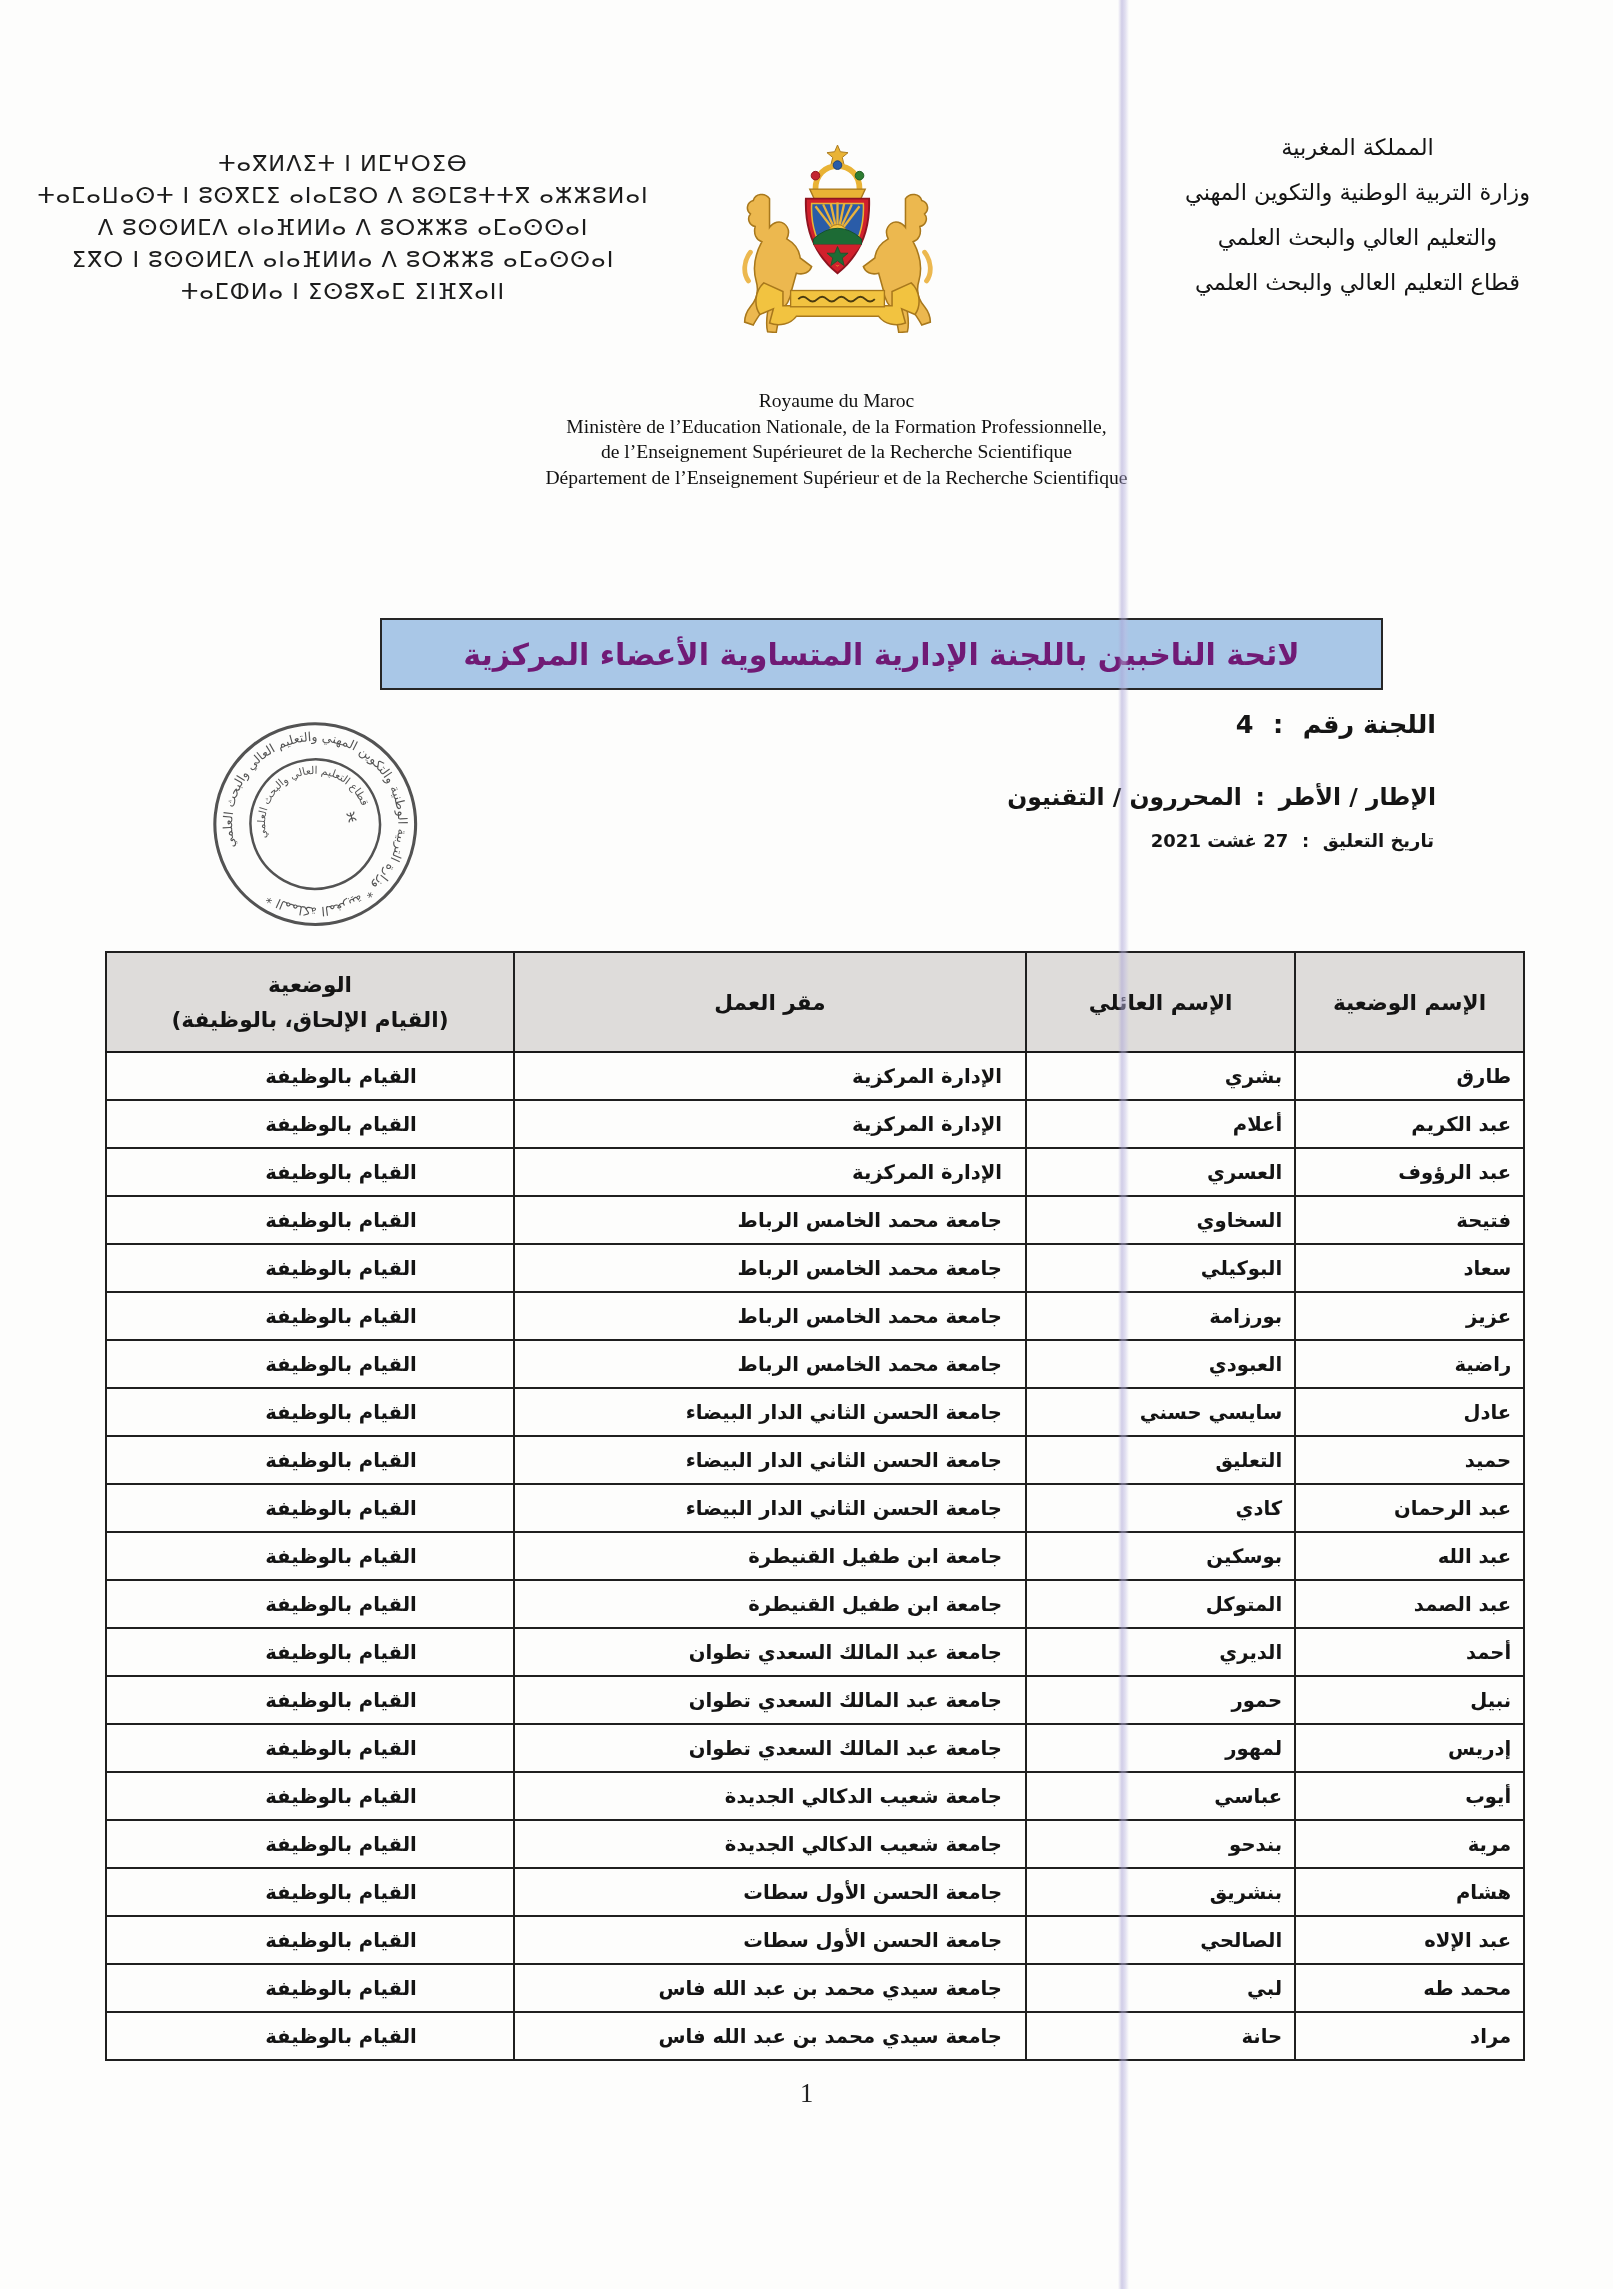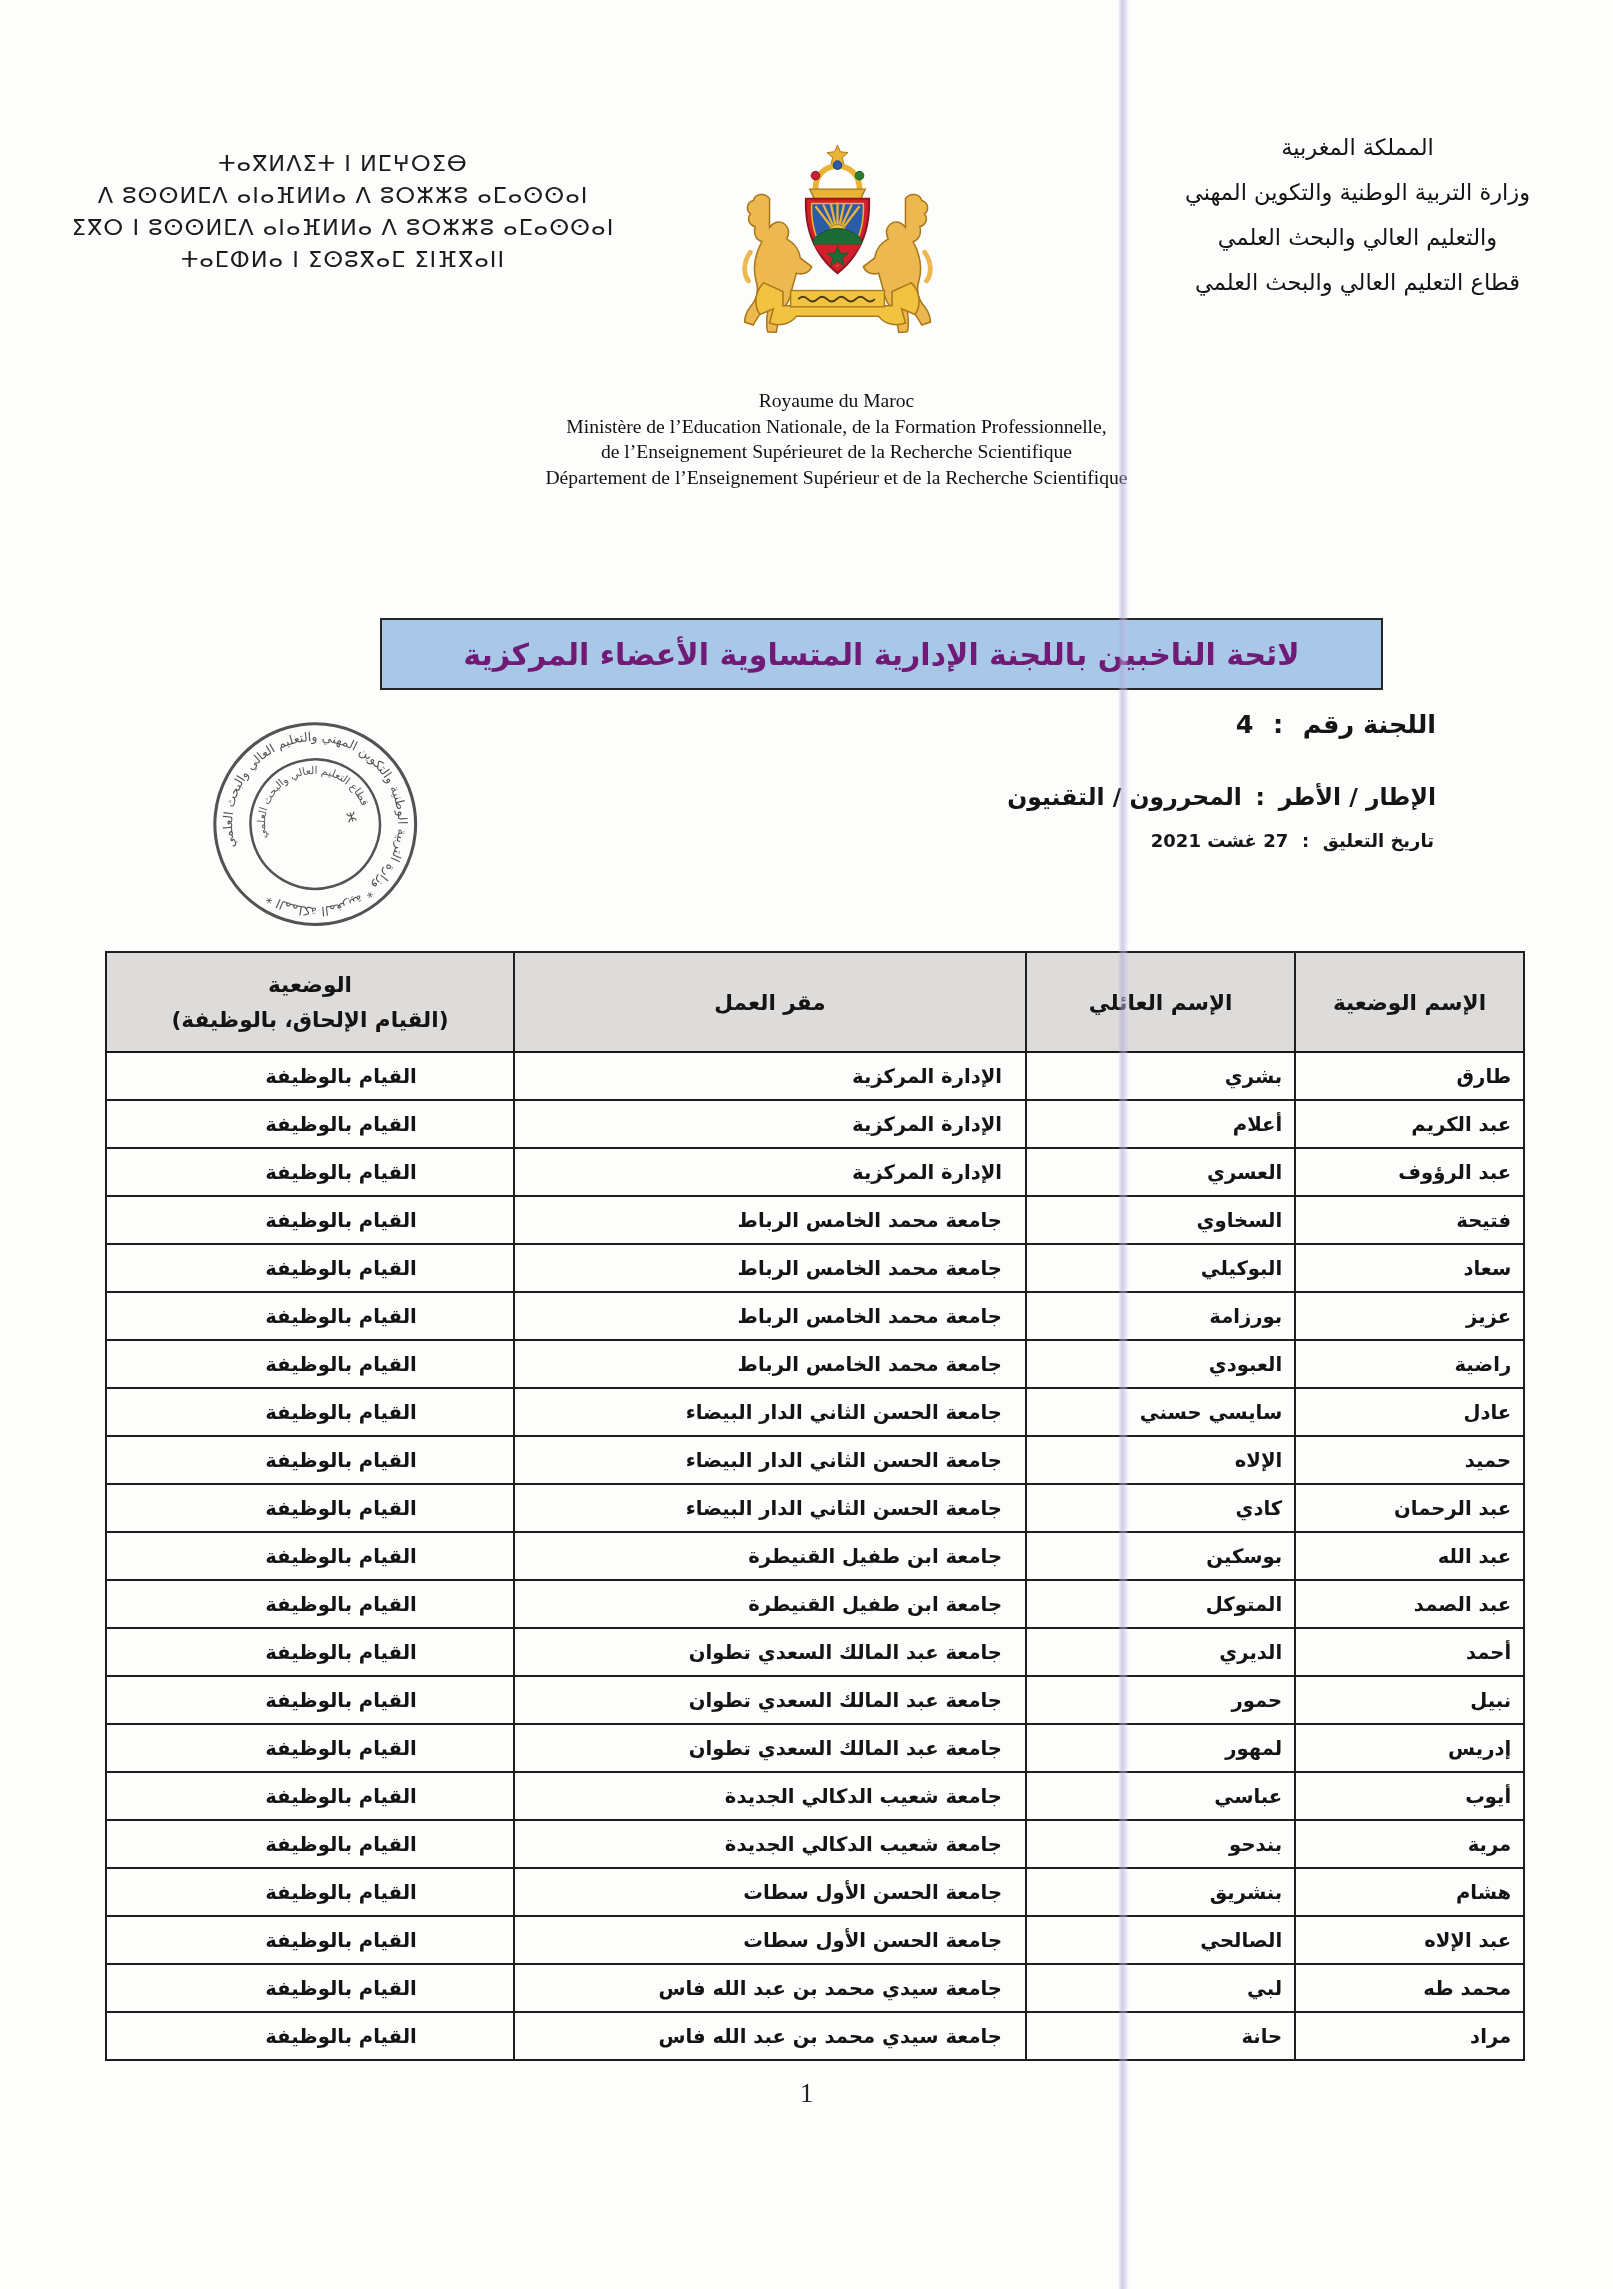--- a/index.html
+++ b/index.html
@@ -69,20 +69,21 @@
     position:absolute;left:0;top:2078px;width:1613px;text-align:center;
     font-family:"Liberation Serif","DejaVu Serif",serif;font-size:26.5px;color:#222;
   }
   .stamp text{fill:#3c3c3c;font-family:"DejaVu Sans",sans-serif;}
 </style>
 </head>
 <body>
 
 <div class="tifinagh-block">
   <div>ⵜⴰⴳⵍⴷⵉⵜ ⵏ ⵍⵎⵖⵔⵉⴱ</div>
+  <div>ⵜⴰⵎⴰⵡⴰⵙⵜ ⵏ ⵓⵙⴳⵎⵉ ⴰⵏⴰⵎⵓⵔ ⴷ ⵓⵙⵎⵓⵜⵜⴳ ⴰⵣⵣⵓⵍⴰⵏ</div>
   <div>ⴷ ⵓⵙⵙⵍⵎⴷ ⴰⵏⴰⴼⵍⵍⴰ ⴷ ⵓⵔⵣⵣⵓ ⴰⵎⴰⵙⵙⴰⵏ</div>
   <div>ⵉⴳⵔ ⵏ ⵓⵙⵙⵍⵎⴷ ⴰⵏⴰⴼⵍⵍⴰ ⴷ ⵓⵔⵣⵣⵓ ⴰⵎⴰⵙⵙⴰⵏ</div>
   <div>ⵜⴰⵎⵀⵍⴰ ⵏ ⵉⵙⵓⴳⴰⵎ ⵉⵏⴼⴳⴰⵏⵏ</div>
 </div>
 
 <div class="emblem">
   <svg viewBox="0 0 210 200" width="201" height="196" xmlns="http://www.w3.org/2000/svg">
 
     <g>
       <path d="M34,62 c-5,-7 -15,-5 -17,2 c-7,2 -8,10 -3,14 c-4,5 -1,12 5,13 c-2,8 1,14 7,16 c-7,13 -10,27 -6,41 c3,10 0,20 -6,27 c-4,5 -6,10 -6,16 l9,3 c3,-6 7,-11 10,-16 l5,2 c-1,7 -2,14 0,21 l9,1 c1,-7 3,-14 3,-21 c7,-6 12,-14 13,-23 l5,-18 c8,2 14,-1 16,-7 l-12,-9 c-1,-9 -7,-16 -14,-20 c3,-6 2,-12 -3,-16 c-4,-3 -11,-2 -15,4 z" fill="#ecb84f" stroke="#a8781c" stroke-width="1.6"></path>
@@ -236,21 +237,21 @@
     <td class="c-status">القيام بالوظيفة</td>
   </tr>
       <tr>
     <td class="c-personal">عادل</td>
     <td class="c-family">سايسي حسني</td>
     <td class="c-workplace">جامعة الحسن الثاني الدار البيضاء</td>
     <td class="c-status">القيام بالوظيفة</td>
   </tr>
       <tr>
     <td class="c-personal">حميد</td>
-    <td class="c-family">الإلاه</td>
+    <td class="c-family">التعليق</td>
     <td class="c-workplace">جامعة الحسن الثاني الدار البيضاء</td>
     <td class="c-status">القيام بالوظيفة</td>
   </tr>
       <tr>
     <td class="c-personal">عبد الرحمان</td>
     <td class="c-family">كادي</td>
     <td class="c-workplace">جامعة الحسن الثاني الدار البيضاء</td>
     <td class="c-status">القيام بالوظيفة</td>
   </tr>
       <tr>

